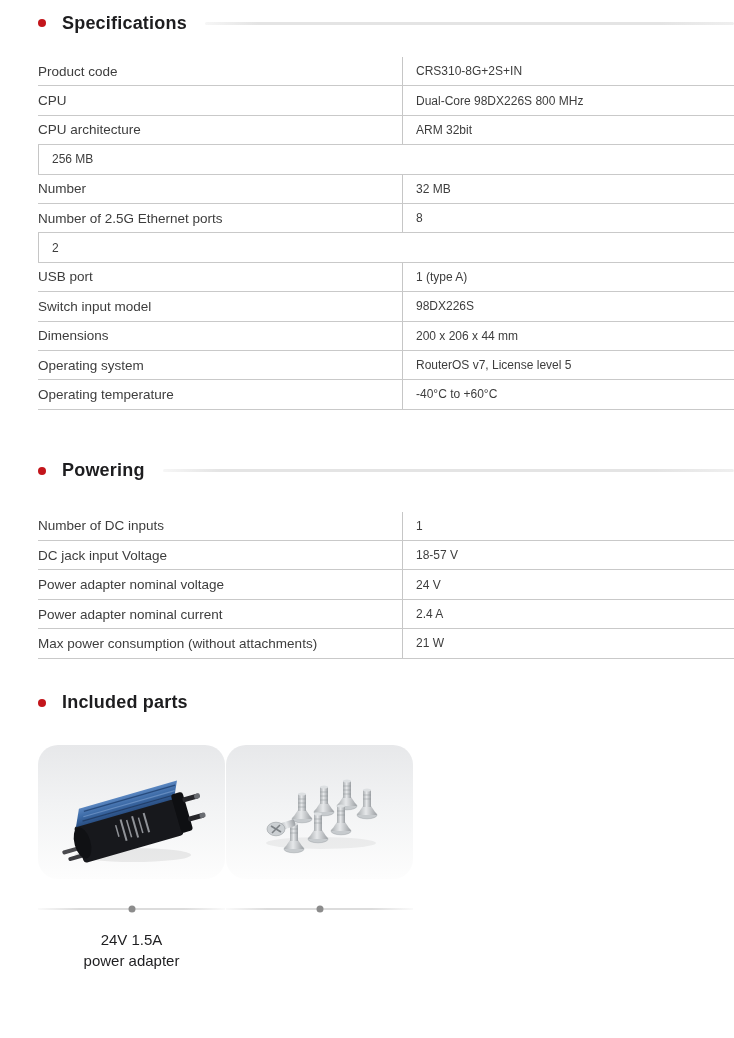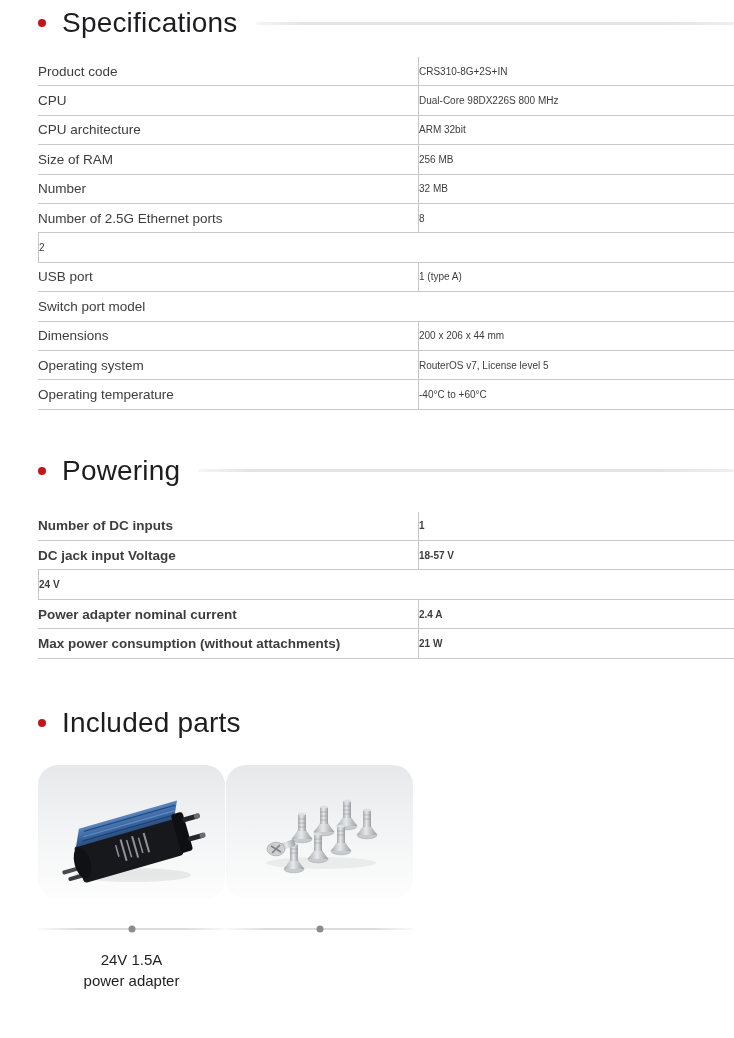--- a/index.html
+++ b/index.html
@@ -11,48 +11,47 @@
   }
   .page { padding:10px 0 0 38px; }
 
   
   .sec-header { display:flex; align-items:center; height:26px; }
   .bullet {
     width:8px; height:8px; border-radius:50%;
     background:#c3151b; flex:0 0 8px; margin-right:16px;
   }
   .sec-title {
-    font-size:28px; font-weight:400; color:#1d1d1f;
+    font-size:18px; font-weight:700; color:#1d1d1f;
     letter-spacing:0.2px; white-space:nowrap;
   }
   .sec-line {
     flex:1; height:3px; margin-left:18px; border-radius:2px;
     background:linear-gradient(90deg,#f6f6f6,#e4e4e4 10%,#e4e4e4 86%,#efefef);
   }
 
   
   .spec-table { width:100%; }
   .spec-row {
     display:flex; align-items:center; height:29.4px;
     border-bottom:1px solid #c9c9c9;
-    gap:16px;
   }
   .cell-label {
     width:364px; flex:0 0 364px; font-size:13.5px; color:#3d3d3d;
     overflow:hidden; white-space:nowrap;
   }
   .cell-value {
     flex:1; align-self:stretch; display:flex; align-items:center;
-    border-left:1px solid #c6c6c6; padding-left:0;
-    font-size:10px; color:#3d3d3d; white-space:nowrap; overflow:hidden;
+    border-left:1px solid #c6c6c6; padding-left:13px;
+    font-size:12px; color:#3d3d3d; white-space:nowrap; overflow:hidden;
   }
   .mt-table1 { margin-top:21px; }
   .mt-header2 { margin-top:48px;justify-content:flex-end; }
-  .mt-table2 { margin-top:28px;font-weight:bold; }
-  .mt-header3 { margin-top:51px; }
+  .mt-table2 { margin-top:28px; }
+  .mt-header3 { margin-top:31px; }
 
   
   .parts-row { display:flex; gap:1px; margin-top:29px; }
   .part { width:187px; }
   .part-card {
     width:187px; height:134px; border-radius:20px; overflow:hidden;
     background:linear-gradient(180deg,#e7e8ea 0%,#f2f3f4 45%,#fdfdfd 100%);
   }
   .part-card svg { display:block; }
   .part-divider {
@@ -86,40 +85,40 @@
     </div>
     <div class="spec-row">
       <div class="cell-label">CPU</div>
       <div class="cell-value">Dual-Core 98DX226S 800 MHz</div>
     </div>
     <div class="spec-row">
       <div class="cell-label">CPU architecture</div>
       <div class="cell-value">ARM 32bit</div>
     </div>
     <div class="spec-row">
-      <div class="cell-label">Size of RAM</div>
       <div class="cell-value">256 MB</div>
     </div>
     <div class="spec-row">
       <div class="cell-label">Number</div>
       <div class="cell-value">32 MB</div>
     </div>
     <div class="spec-row">
       <div class="cell-label">Number of 2.5G Ethernet ports</div>
       <div class="cell-value">8</div>
     </div>
     <div class="spec-row">
       <div class="cell-value">2</div>
     </div>
     <div class="spec-row">
       <div class="cell-label">USB port</div>
       <div class="cell-value">1 (type A)</div>
     </div>
     <div class="spec-row">
-      <div class="cell-label">Switch port model</div>
+      <div class="cell-label">Switch input model</div>
+      <div class="cell-value">98DX226S</div>
     </div>
     <div class="spec-row">
       <div class="cell-label">Dimensions</div>
       <div class="cell-value">200 x 206 x 44 mm</div>
     </div>
     <div class="spec-row">
       <div class="cell-label">Operating system</div>
       <div class="cell-value">RouterOS v7, License level 5</div>
     </div>
     <div class="spec-row">
@@ -137,20 +136,21 @@
   <div class="spec-table mt-table2">
     <div class="spec-row">
       <div class="cell-label">Number of DC inputs</div>
       <div class="cell-value">1</div>
     </div>
     <div class="spec-row">
       <div class="cell-label">DC jack input Voltage</div>
       <div class="cell-value">18-57 V</div>
     </div>
     <div class="spec-row">
+      <div class="cell-label">Power adapter nominal voltage</div>
       <div class="cell-value">24 V</div>
     </div>
     <div class="spec-row">
       <div class="cell-label">Power adapter nominal current</div>
       <div class="cell-value">2.4 A</div>
     </div>
     <div class="spec-row">
       <div class="cell-label">Max power consumption (without attachments)</div>
       <div class="cell-value">21 W</div>
     </div>

